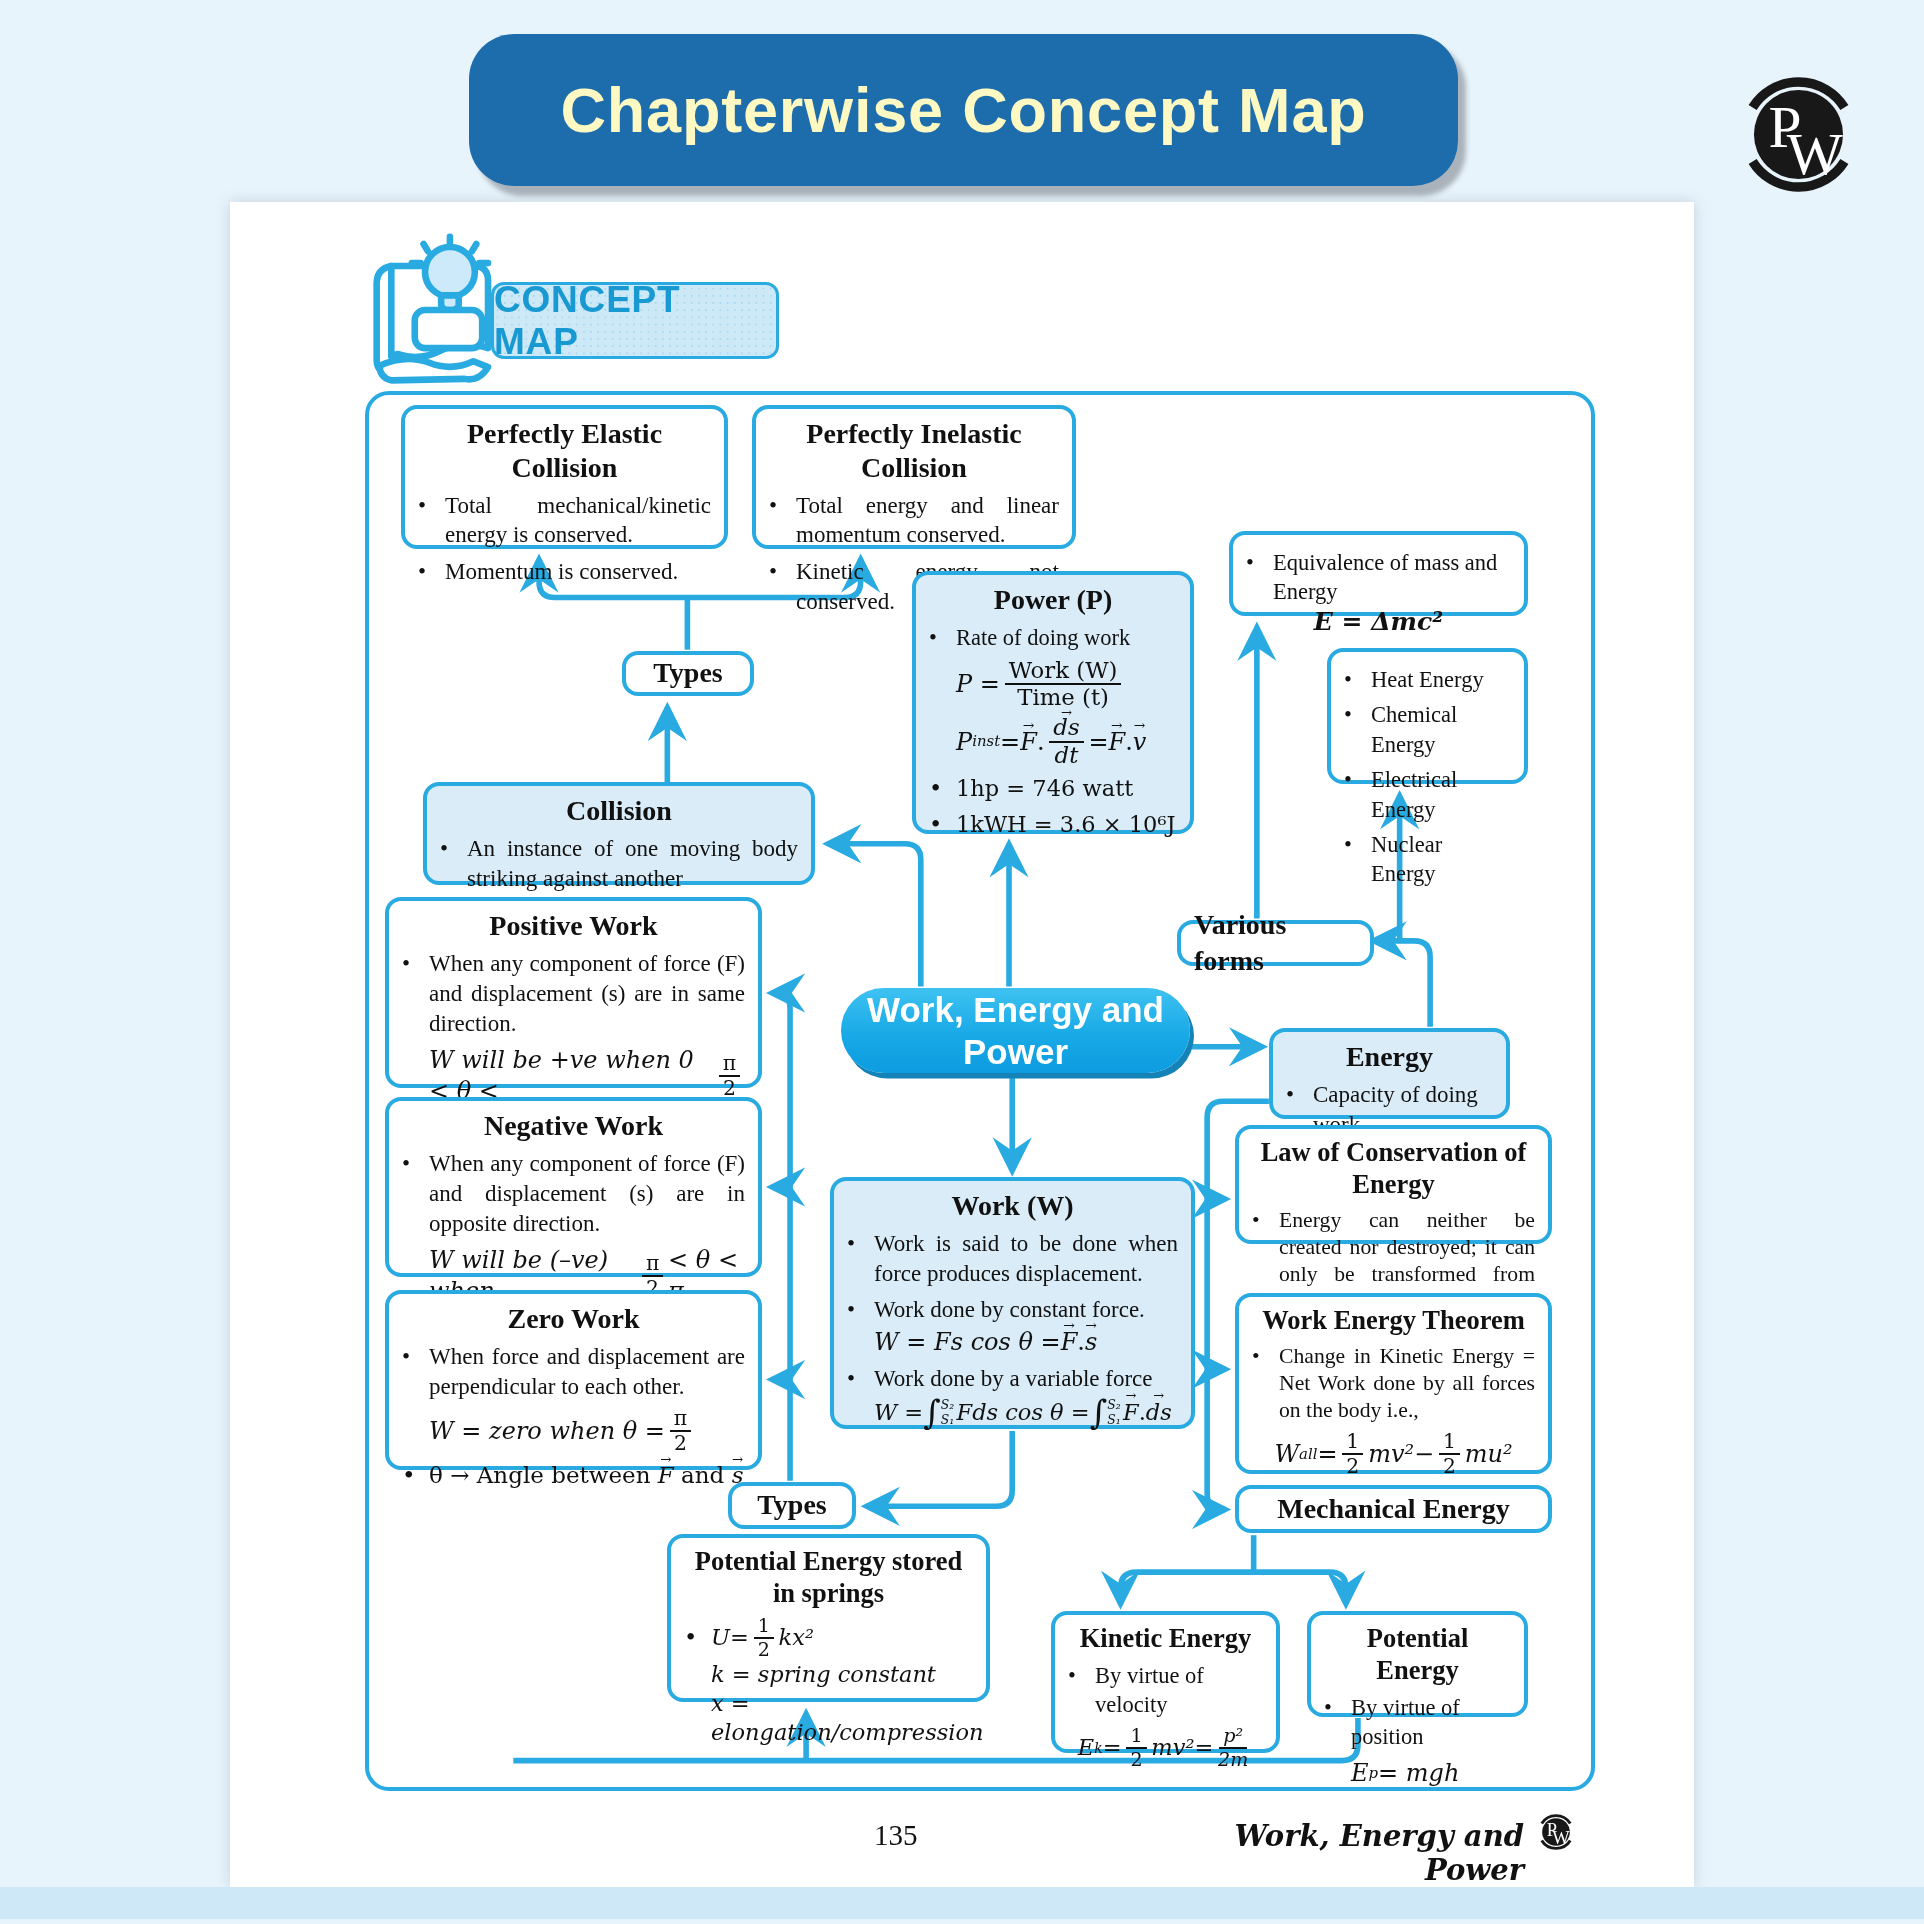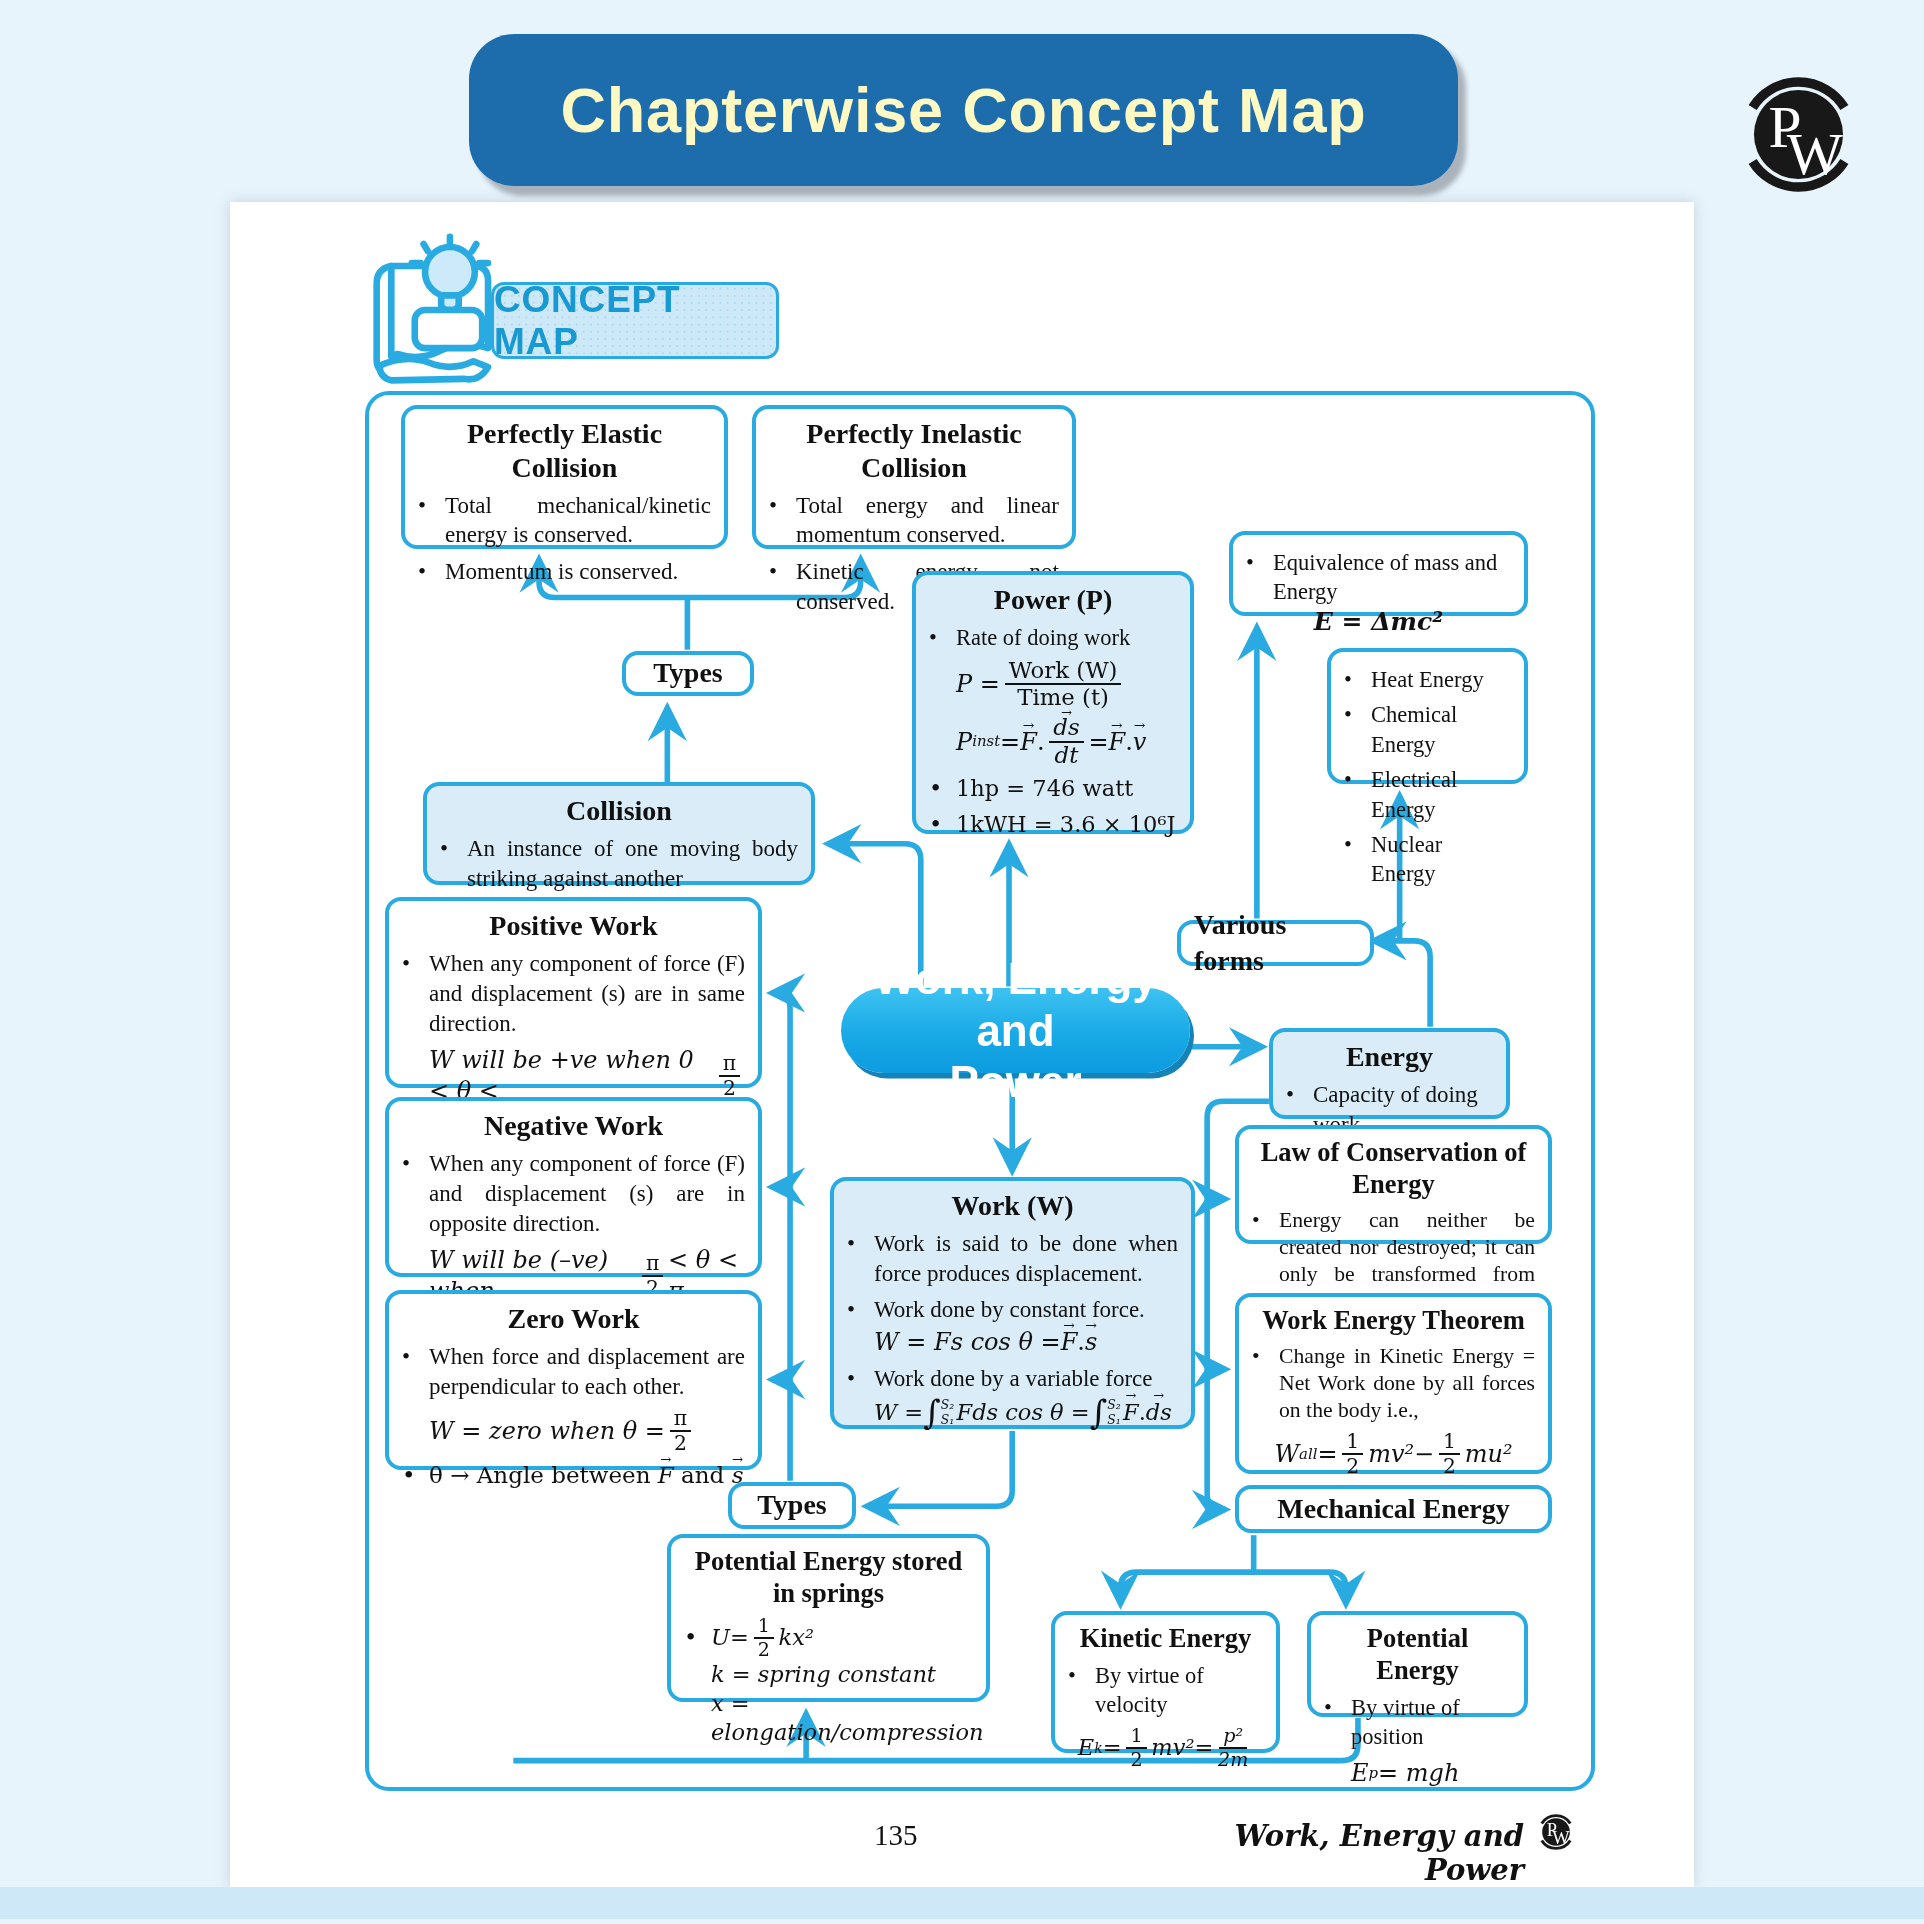--- a/index.html
+++ b/index.html
@@ -109,21 +109,21 @@
   
   .center-node{
     position:absolute;left:841px;top:988px;width:349px;height:85px;
     border-radius:43px;
     background:linear-gradient(180deg,#3ec2f1 0%,#18a9e6 55%,#0d9ce0 100%);
     box-shadow:4px 5.6px 0 #1583b8;
     display:flex;align-items:center;justify-content:center;text-align:center;
   }
   .center-node span{
     font-family:"Liberation Sans",sans-serif;font-weight:bold;
-    font-size:44px;line-height:1.18;color:#fff;
+    font-size:35px;line-height:1.18;color:#fff;
   }
   
   #arrows{position:absolute;left:0;top:0;width:1925px;height:1925px;pointer-events:none;}
   
   .footer-page{position:absolute;left:874px;top:1819px;font-size:29px;}
   .footer-chap{position:absolute;left:1147px;top:1819px;width:377px;text-align:right;
                font-size:29px;font-style:italic;font-weight:bold;font-family:"DejaVu Serif",serif;}
   #pw-foot{left:1535px;top:1811px;width:42px;height:42px;}
 </style>
 </head>

